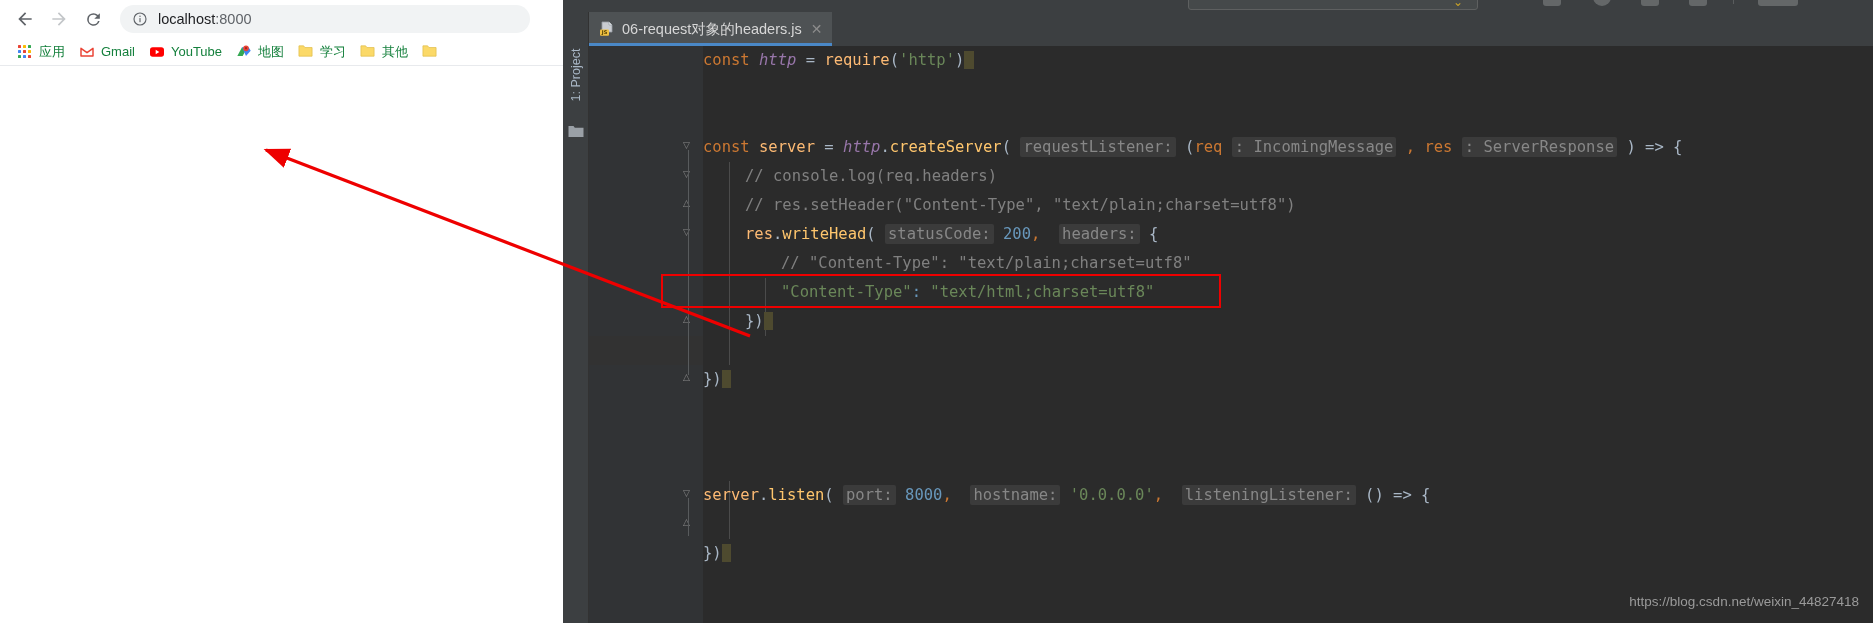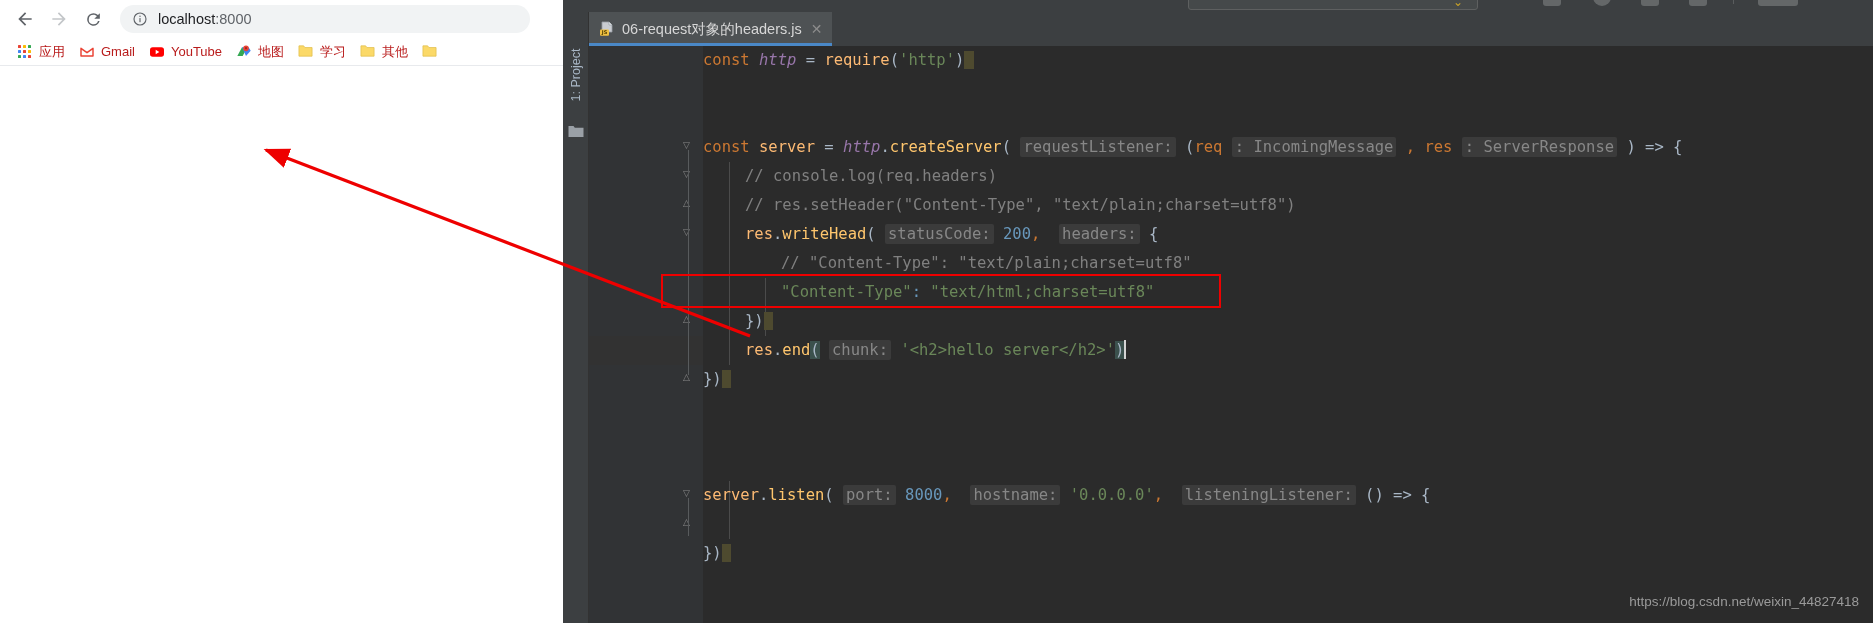--- a/index.html
+++ b/index.html
@@ -65,21 +65,21 @@
     border-bottom: 1px solid #e8eaed;
   }
   .bm {
     display: flex; align-items: center;
     height: 24px; padding: 0 7px;
     border-radius: 4px;
     cursor: pointer;
     white-space: nowrap;
   }
   .bm .bm-label {
-    font-size: 13px; color: #b91c1c;
+    font-size: 13px; color: #15803d;
     margin-left: 6px;
     font-family: "Liberation Sans", sans-serif;
   }
   .bm-ico { width: 16px; height: 16px; flex: 0 0 16px; position: relative; }
   .bm-ico svg { display: block; }
 
   
   .apps-grid { display: grid; grid-template-columns: repeat(3,3px); grid-template-rows: repeat(3,3px); gap: 2px; width: 13px; height: 13px; margin: 1px 0 0 1px;}
   .apps-grid i { display:block; width:3px; height:3px; border-radius:0.5px; }
 
@@ -557,21 +557,20 @@
         <div class="code cmt" style="top:145px;padding-left:42px">// res.setHeader("Content-Type", "text/plain;charset=utf8")</div>
 
         <div class="code" style="top:174px;padding-left:42px"><span class="local">res</span><span class="punc">.</span><span class="fn">writeHead</span><span class="punc">(</span> <span class="hintbg">statusCode:</span> <span class="num">200</span><span class="kw">,</span>  <span class="hintbg">headers:</span> <span class="punc">{</span></div>
 
         <div class="code cmt" style="top:203px;padding-left:78px">// "Content-Type": "text/plain;charset=utf8"</div>
 
         <div class="code" style="top:232px;padding-left:78px"><span class="str">"Content-Type"</span><span class="num">:</span> <span class="str">"text/html;charset=utf8"</span></div>
 
         <div class="code" style="top:261px;padding-left:42px"><span class="punc">})</span><span class="hl-sel">&nbsp;</span></div>
 
-        <div class="code" style="top:290px;padding-left:42px"><span class="local">res</span><span class="punc">.</span><span class="fn">end</span><span class="hl-brk">(</span> <span class="hintbg">chunk:</span> <span class="str">'&lt;h2&gt;hello server&lt;/h2&gt;'</span><span class="hl-brk">)</span><span class="caret"></span></div>
 
         <div class="code" style="top:319px"><span class="punc">})</span><span class="hl-sel">&nbsp;</span></div>
 
         <div class="code" style="top:435px"><span class="local">server</span><span class="punc">.</span><span class="fn">listen</span><span class="punc">(</span> <span class="hintbg">port:</span> <span class="num">8000</span><span class="kw">,</span>  <span class="hintbg">hostname:</span> <span class="str">'0.0.0.0'</span><span class="kw">,</span>  <span class="hintbg">listeningListener:</span> <span class="punc">() =&gt; {</span></div>
 
 
         <div class="code" style="top:493px"><span class="punc">})</span><span class="hl-sel">&nbsp;</span></div>
       </div>
 
       <div class="code-redbox" style="left:72px;top:228px;width:560px;height:34px"></div>

